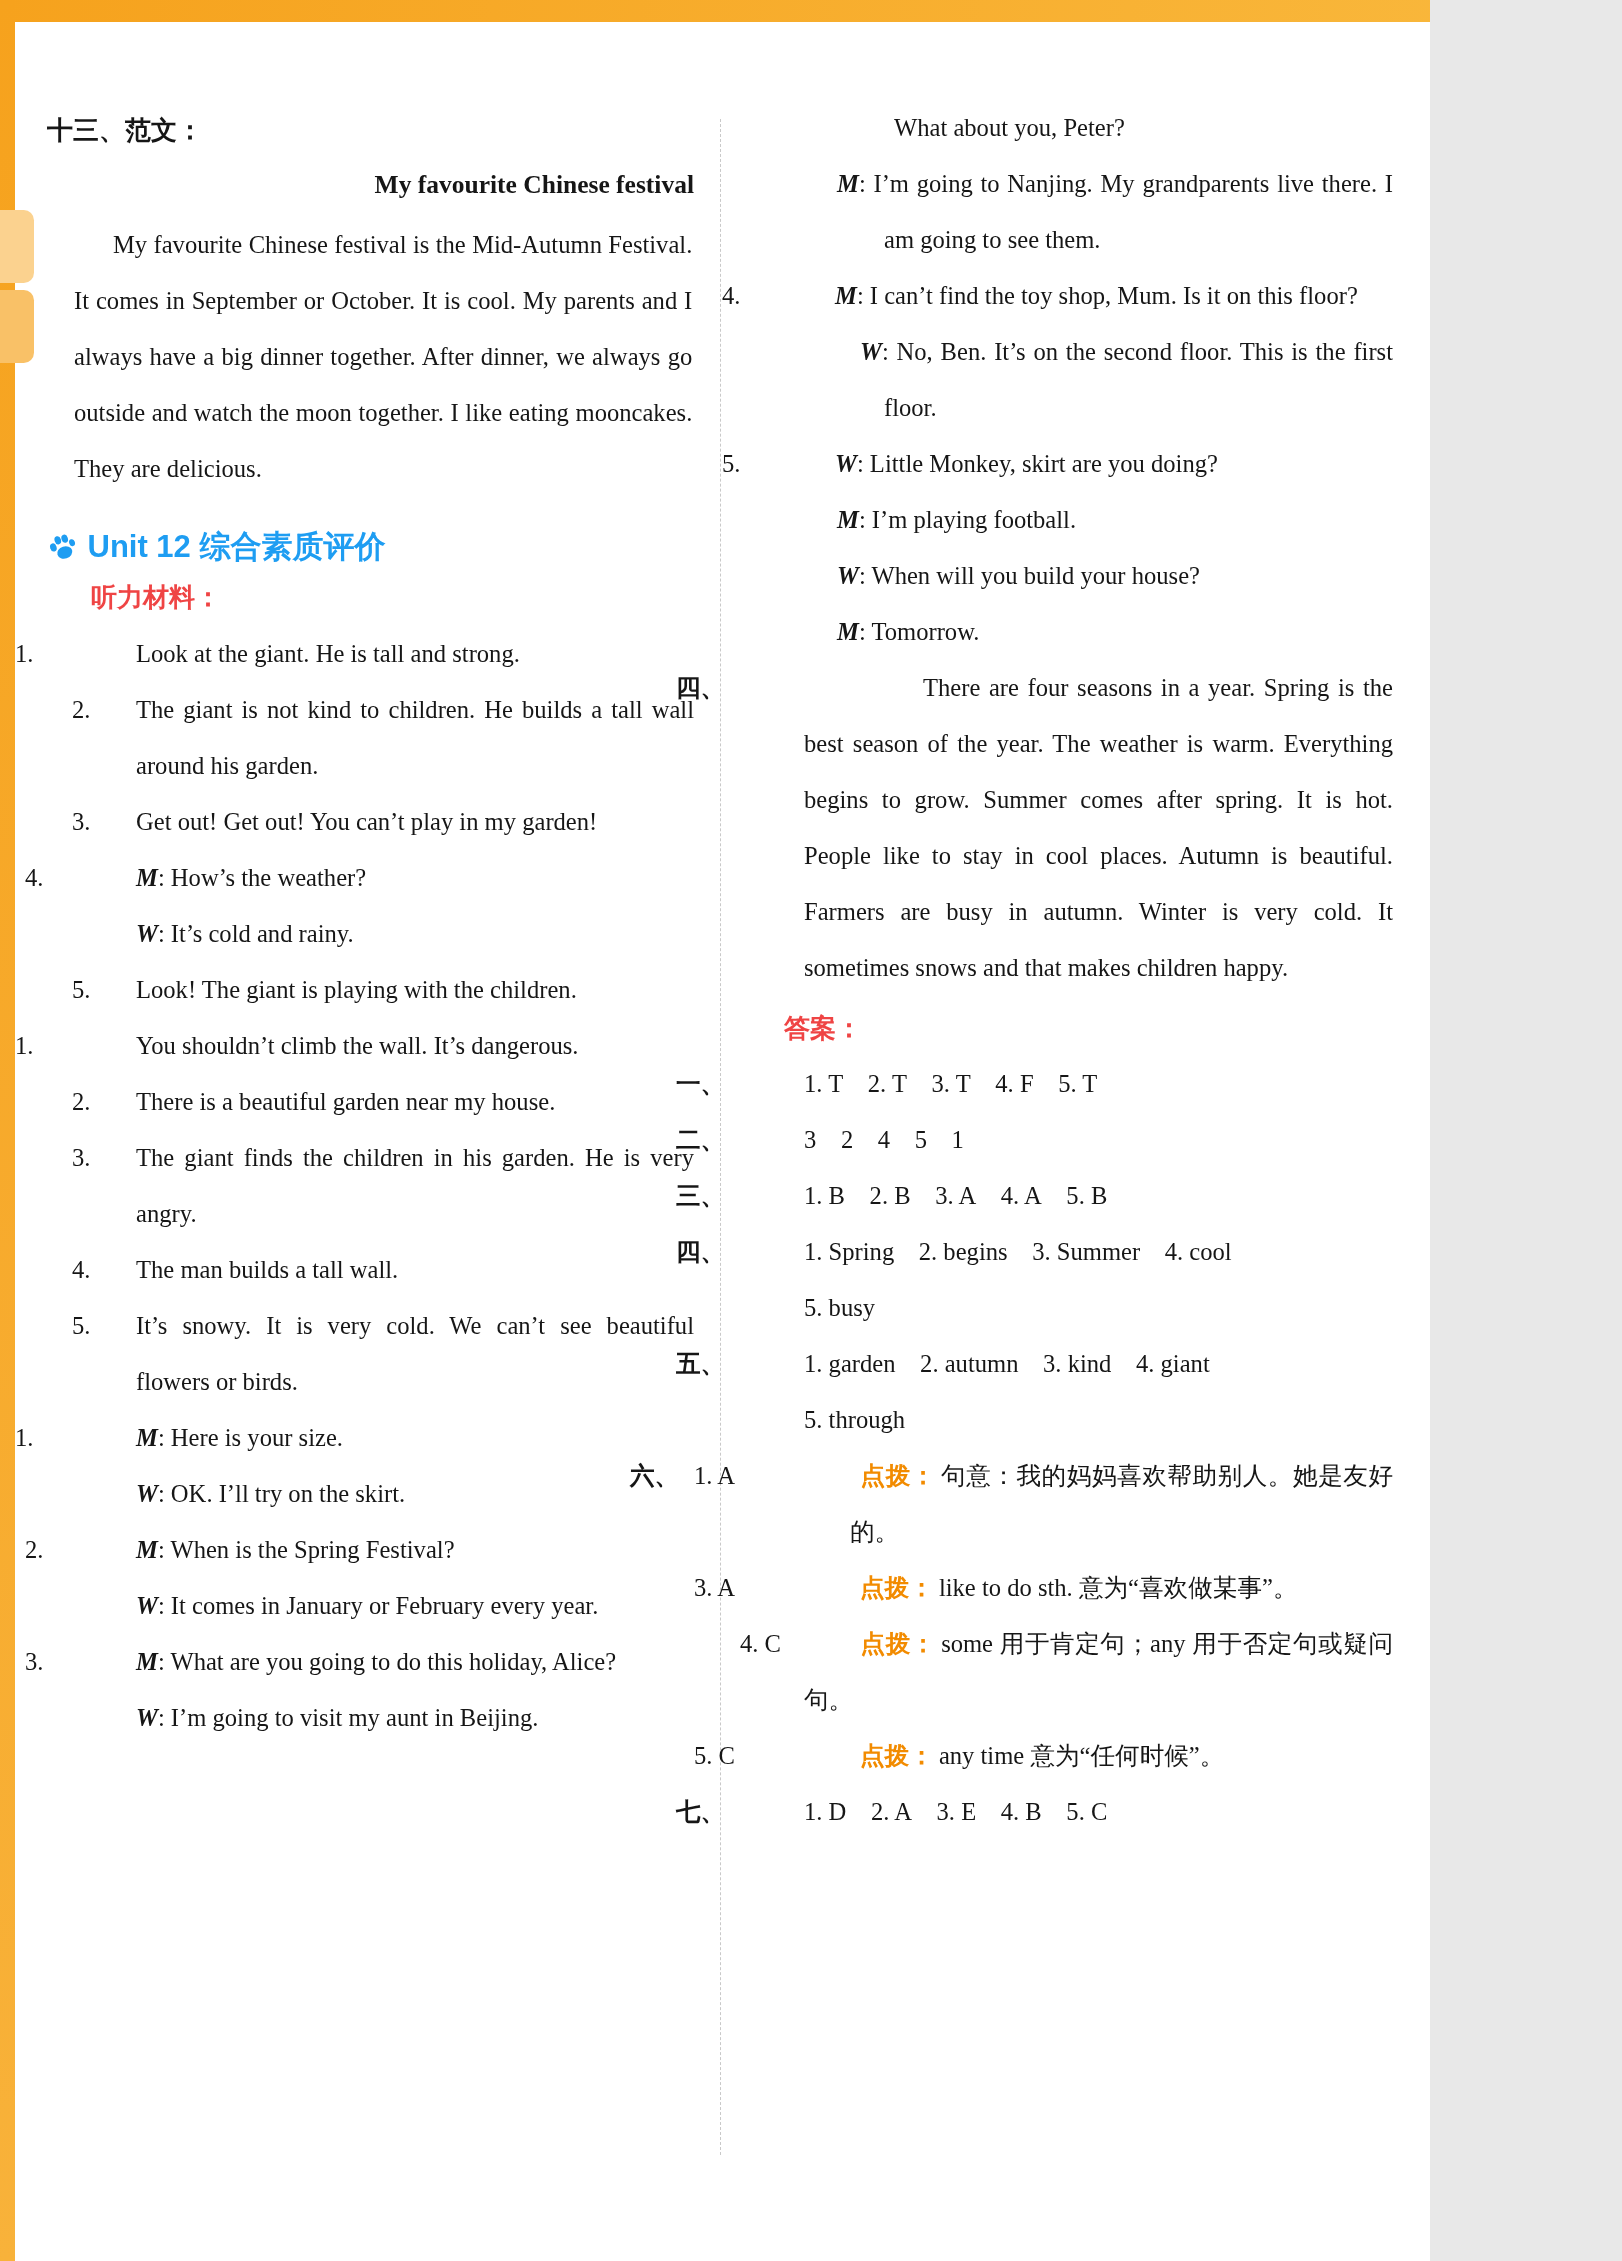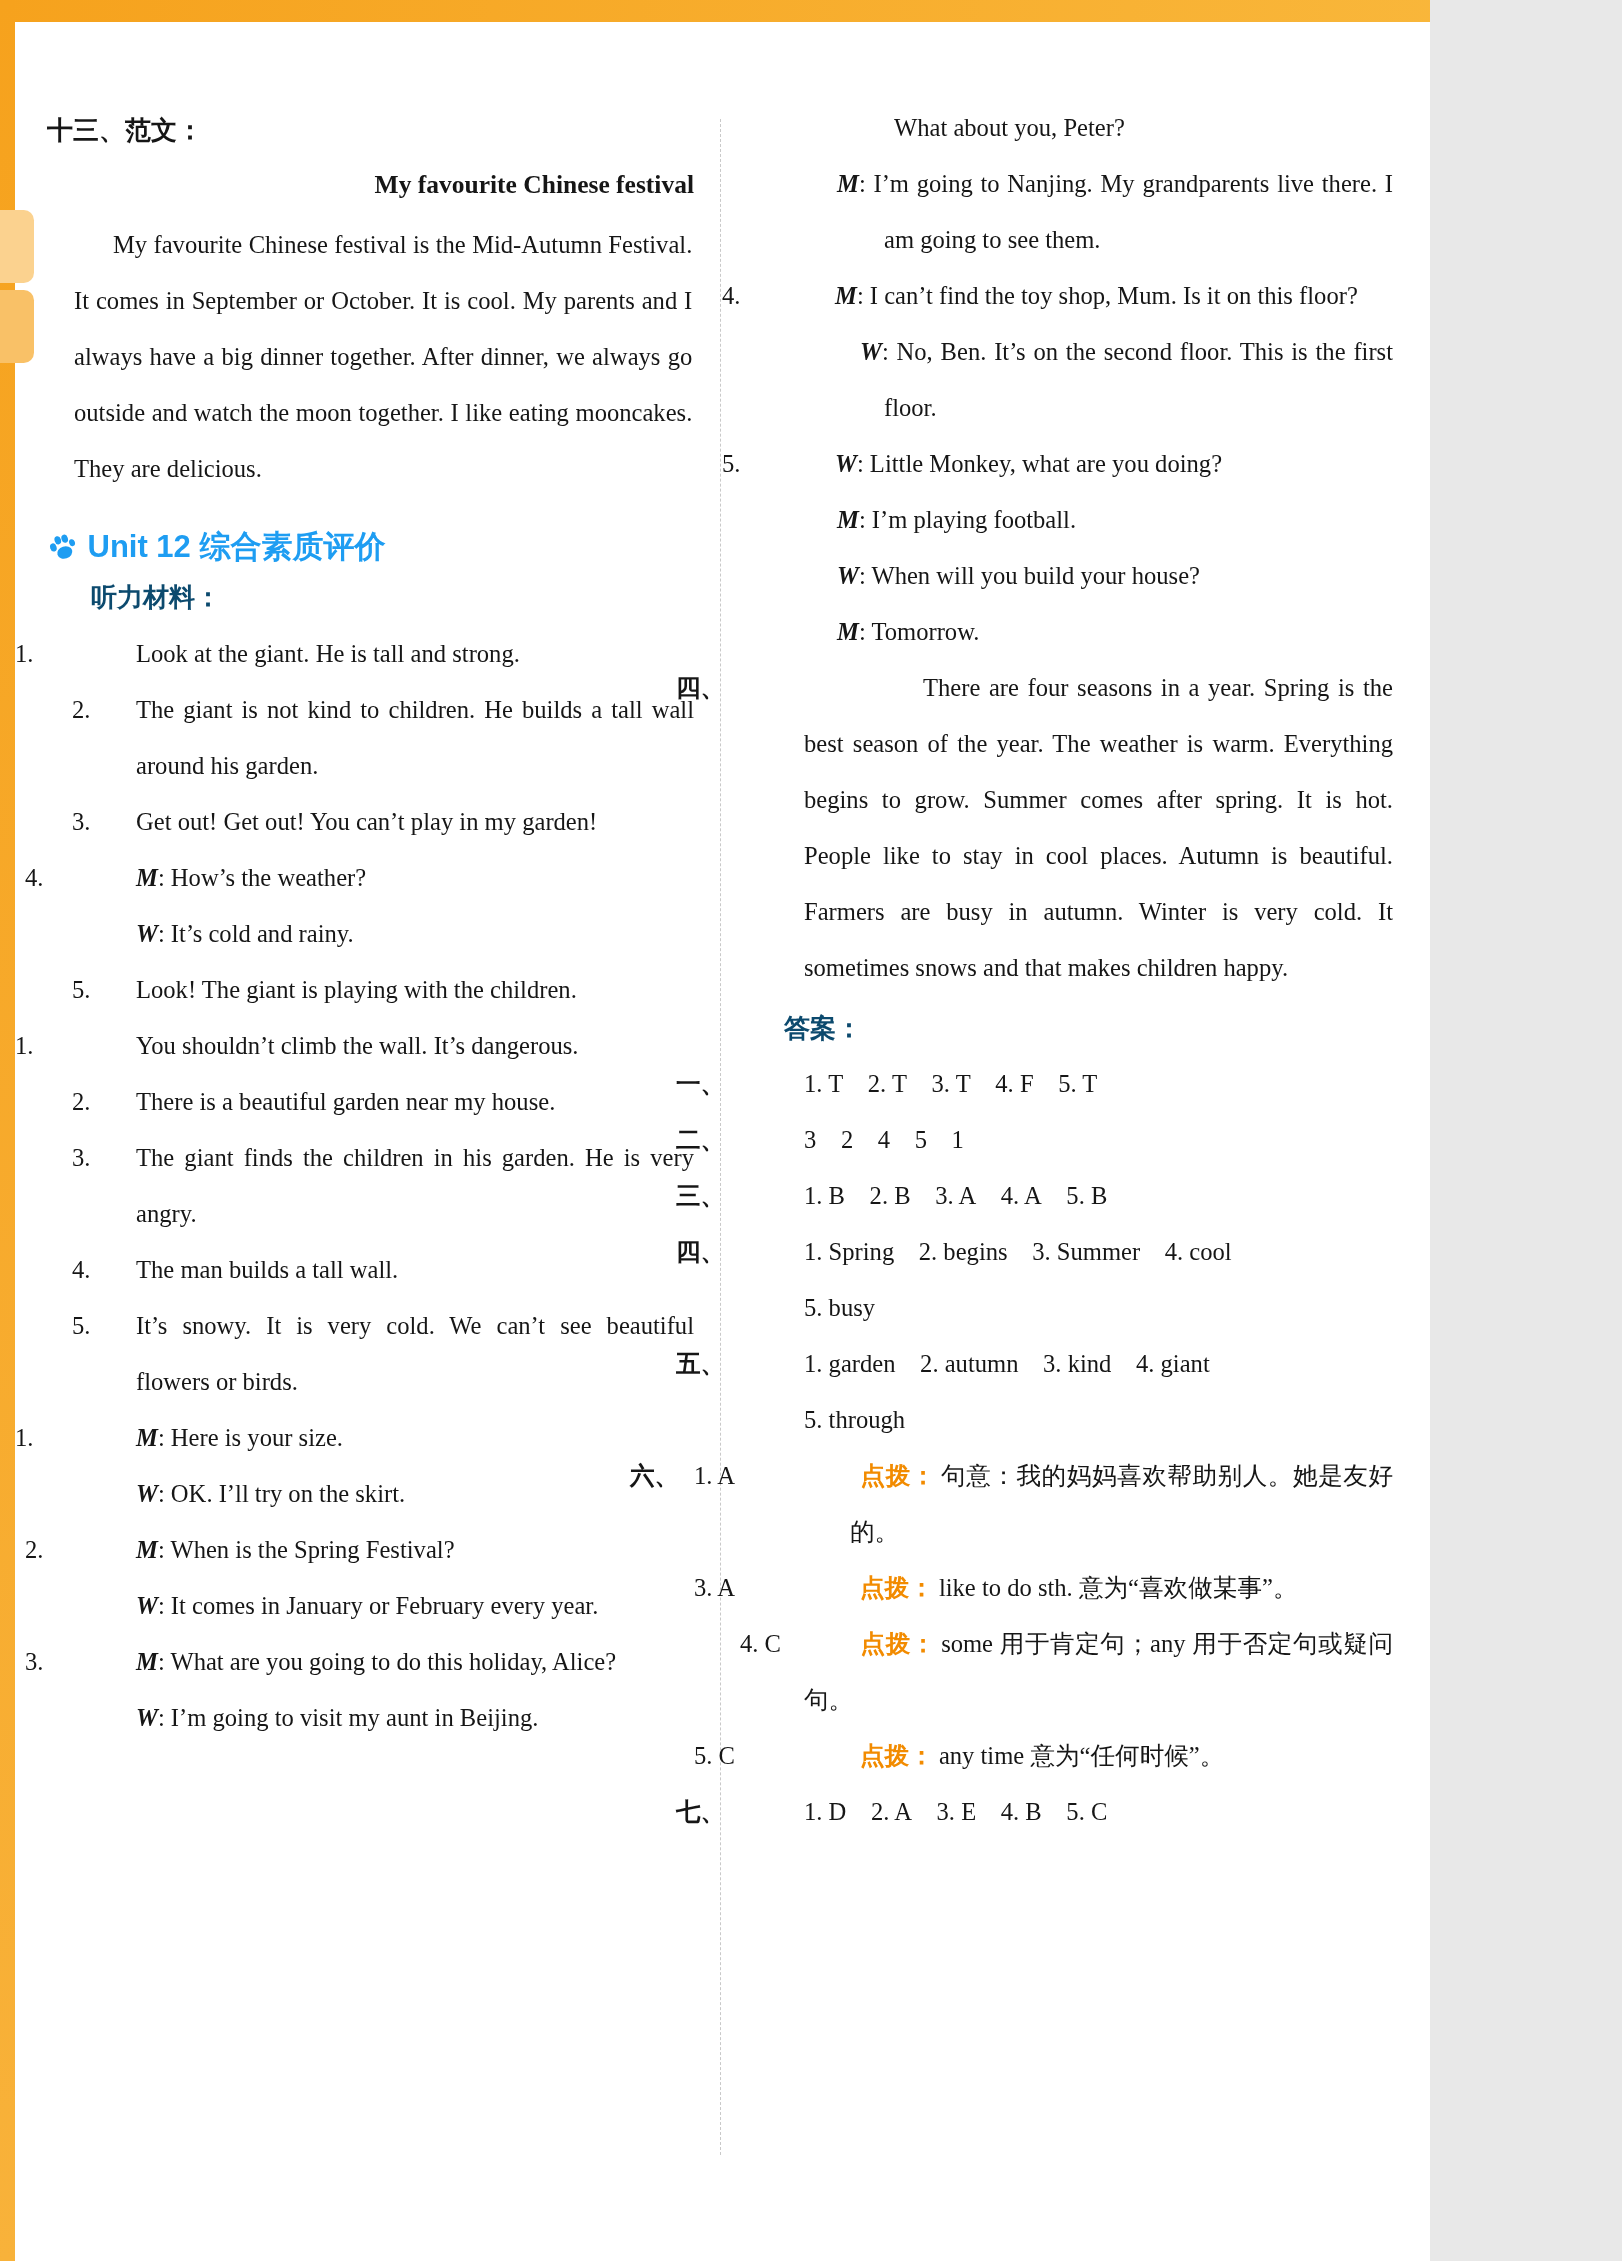--- a/index.html
+++ b/index.html
@@ -29,21 +29,21 @@
   .col-right{left:740px;width:653px;top:100px;}
   
   .sec13{font-weight:bold;font-size:26px;line-height:34px;margin:6.8px 0 20.4px 0;}
   .essay-title{text-align:right;font-weight:bold;font-size:25.5px;line-height:34px;margin:8.5px 0 15.3px 0;}
   .essay-body{margin:0 1.7px 0 27px;text-indent:39px;font-size:24.6px;line-height:56px;text-align:justify;}
   .unit-heading{margin:29px 0 12px 0;text-align:left;
     font-family:"Liberation Sans","DejaVu Sans",sans-serif;
     font-weight:bold;font-size:31px;line-height:41px;color:#1e9df2;}
   .unit-heading .paw{width:32px;height:32px;vertical-align:-6px;margin-right:8.5px;}
   .label-cyan{font-family:"Liberation Sans","DejaVu Sans",sans-serif;
-    font-weight:bold;font-size:26px;line-height:36px;color:#0c4a6e;margin:12px 0 10.2px 0;padding-left:44px;}
+    font-weight:bold;font-size:26px;line-height:36px;color:#ef4444;margin:12px 0 10.2px 0;padding-left:44px;}
   .ans-label{margin-top:13.6px;}
   
   .line{font-size:24.6px;line-height:56px;text-align:justify;}
   .line .mk{font-weight:bold;}
   .line .num{display:inline-block;width:32px;}
   .line .spk{font-weight:bold;font-style:italic;}
   .line .db{font-weight:bold;color:#f28b00;margin-left:24px;margin-right:5.1px;
     font-family:"Liberation Sans","DejaVu Sans",sans-serif;font-size:24.6px;}
   
   .col-left .sec{padding-left:89px;text-indent:-89px;}
@@ -112,21 +112,21 @@
         <div class="line speaker"><span class="spk">W</span><span class="colon">: </span><span class="txt">I’m going to visit my aunt in Beijing.</span></div>
       </div>
   </div>
 
   <div class="col col-right">
     <div class="lines">
         <div class="line cont"><span class="txt">What about you, Peter?</span></div>
         <div class="line speaker"><span class="spk">M</span><span class="colon">: </span><span class="txt">I’m going to Nanjing. My grandparents live there. I am going to see them.</span></div>
         <div class="line item has-spk"><span class="num">4. </span><span class="spk">M</span><span class="colon">: </span><span class="txt">I can’t find the toy shop, Mum. Is it on this floor?</span></div>
         <div class="line speaker2"><span class="spk">W</span><span class="colon">: </span><span class="txt">No, Ben. It’s on the second floor. This is the first floor.</span></div>
-        <div class="line item has-spk"><span class="num">5. </span><span class="spk">W</span><span class="colon">: </span><span class="txt">Little Monkey, what are you doing?</span></div>
+        <div class="line item has-spk"><span class="num">5. </span><span class="spk">W</span><span class="colon">: </span><span class="txt">Little Monkey, skirt are you doing?</span></div>
         <div class="line speaker"><span class="spk">M</span><span class="colon">: </span><span class="txt">I’m playing football.</span></div>
         <div class="line speaker"><span class="spk">W</span><span class="colon">: </span><span class="txt">When will you build your house?</span></div>
         <div class="line speaker"><span class="spk">M</span><span class="colon">: </span><span class="txt">Tomorrow.</span></div>
         <div class="line para"><span class="mk">四、</span><span class="gap-wide"></span><span class="txt">There are four seasons in a year. Spring is the best season of the year. The weather is warm. Everything begins to grow. Summer comes after spring. It is hot. People like to stay in cool places. Autumn is beautiful. Farmers are busy in autumn. Winter is very cold. It sometimes snows and that makes children happy.</span></div>
       </div>
     <div class="label-cyan ans-label">答案：</div>
     <div class="lines">
         <div class="line ans"><span class="mk">一、</span><span class="txt">1. T 2. T 3. T 4. F 5. T</span></div>
         <div class="line ans"><span class="mk">二、</span><span class="txt">3 2 4 5 1</span></div>
         <div class="line ans"><span class="mk">三、</span><span class="txt">1. B 2. B 3. A 4. A 5. B</span></div>

